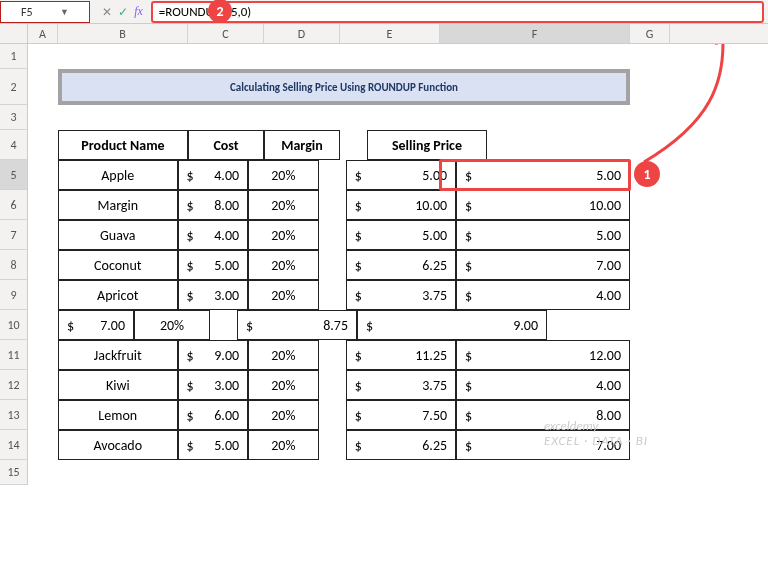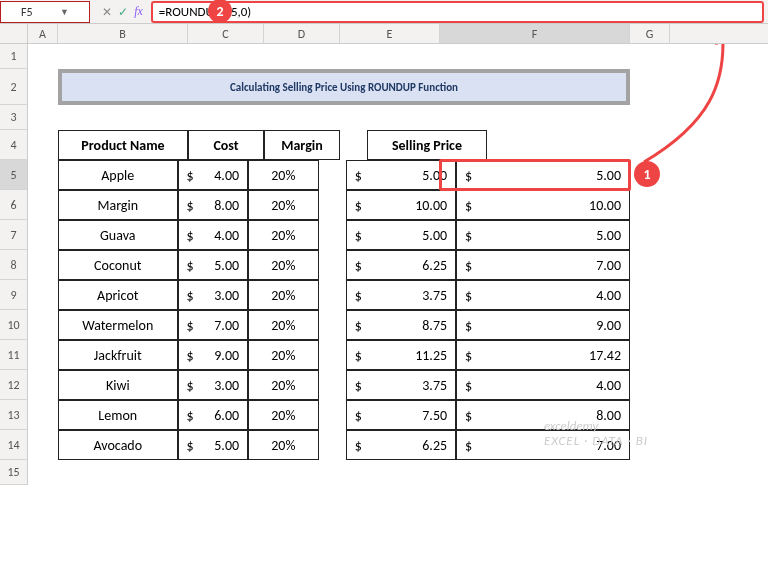--- a/index.html
+++ b/index.html
@@ -413,21 +413,20 @@
               </span>
             </div>
             <div class="t-cell c-F">
               <span class="money">
                 <span>$</span>
                 <span>4.00</span>
               </span>
             </div>
           </div>
           <div class="t-row">
-            <div class="t-cell c-B">Watermelon</div>
             <div class="t-cell c-C">
               <span class="money">
                 <span>$</span>
                 <span>7.00</span>
               </span>
             </div>
             <div class="t-cell c-D">20%</div>
             <div class="t-cell c-E">
               <span class="money">
                 <span>$</span>
@@ -452,21 +451,21 @@
             <div class="t-cell c-D">20%</div>
             <div class="t-cell c-E">
               <span class="money">
                 <span>$</span>
                 <span>11.25</span>
               </span>
             </div>
             <div class="t-cell c-F">
               <span class="money">
                 <span>$</span>
-                <span>17.42</span>
+                <span>12.00</span>
               </span>
             </div>
           </div>
           <div class="t-row">
             <div class="t-cell c-B">Kiwi</div>
             <div class="t-cell c-C">
               <span class="money">
                 <span>$</span>
                 <span>3.00</span>
               </span>

